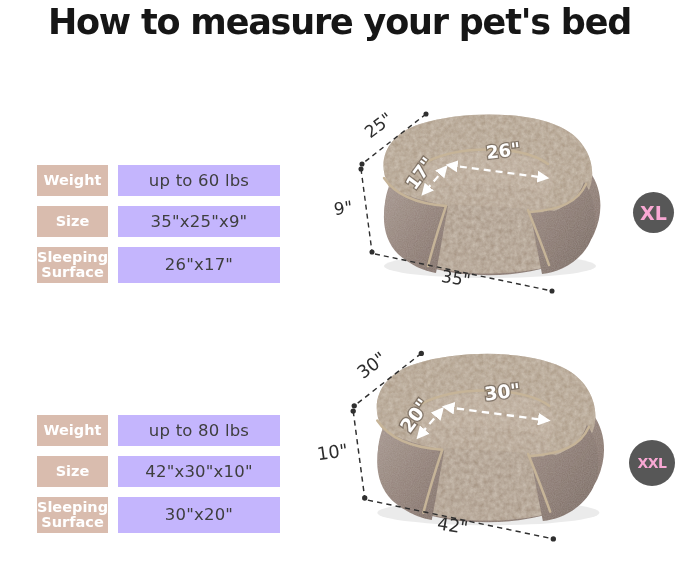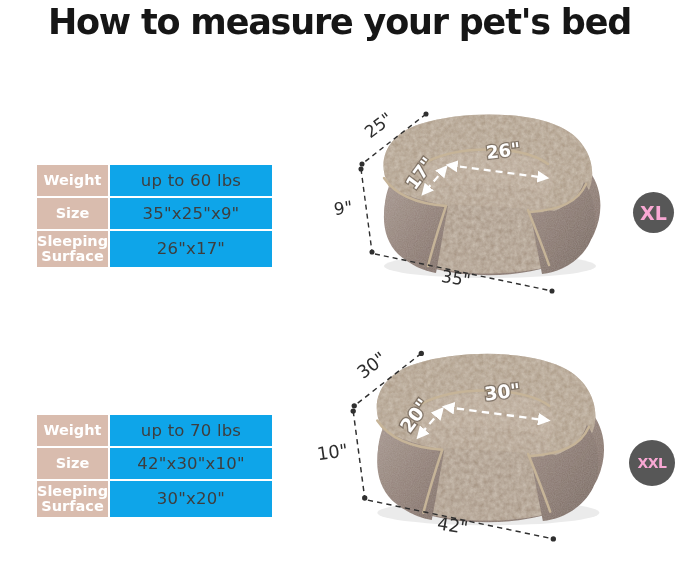--- a/index.html
+++ b/index.html
@@ -11,34 +11,34 @@
   }
   .title {
     position:absolute; left:0; top:2px; width:679px;
     text-align:center; font-size:35px; font-weight:bold;
     letter-spacing:-1.2px; color:#161616; white-space:nowrap;
   }
   
   .spec-table {
     position:absolute; left:37px; width:235px;
     display:grid; grid-template-columns:71px 162px;
-    grid-template-rows:31px 31px 36px; gap:2px;
+    grid-template-rows:31px 31px 36px; gap:10px;
   }
   .spec-table.xl  { top:165px; }
   .spec-table.xxl { top:415px; }
   .cell {
     display:flex; align-items:center; justify-content:center;
     text-align:center; line-height:1.05;
   }
   .label-cell {
     background:#d9bcae; color:#ffffff;
     font-weight:bold; font-size:14.5px;
   }
   .value-cell {
-    background:#0ea5e9; color:#3e3e3e;
+    background:#c4b5fd; color:#3e3e3e;
     font-size:16.5px; letter-spacing:0.2px;
   }
   
   .badge {
     position:absolute; border-radius:50%;
     background:#575757; color:#f9a8d4; font-weight:bold;
     display:flex; align-items:center; justify-content:center;
   }
   .badge.xl  { left:633px; top:192px; width:41px; height:41px; font-size:19px; }
   .badge.xxl { left:629px; top:440px; width:46px; height:46px; font-size:14px; letter-spacing:-0.5px; }
@@ -168,21 +168,21 @@
       <text class="dim-black" transform="translate(133,200) rotate(9)">35"</text>
       <text class="dim-white" transform="translate(182,73) rotate(-7)">26"</text>
       <text class="dim-white" transform="translate(103,93) rotate(-54)">17"</text>
     </g>
   </svg>
 
   <div class="badge xl">XL</div>
 
   <div class="spec-table xxl">
     <div class="cell label-cell">Weight</div>
-    <div class="cell value-cell">up to 70 lbs</div>
+    <div class="cell value-cell">up to 80 lbs</div>
     <div class="cell label-cell">Size</div>
     <div class="cell value-cell">42"x30"x10"</div>
     <div class="cell label-cell">Sleeping Surface</div>
     <div class="cell value-cell">30"x20"</div>
   </div>
 
   <svg class="bed-svg xxl" viewBox="0 0 300 230" xmlns="http://www.w3.org/2000/svg">
     <use href="#bed-art"></use>
     <use href="#measure-lines"></use>
     <g text-anchor="middle">

